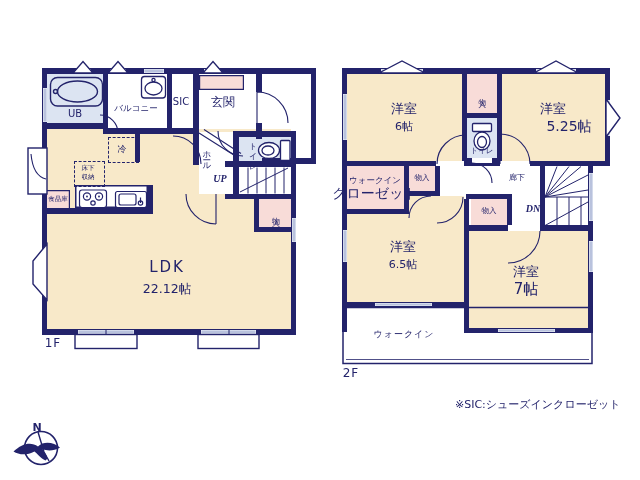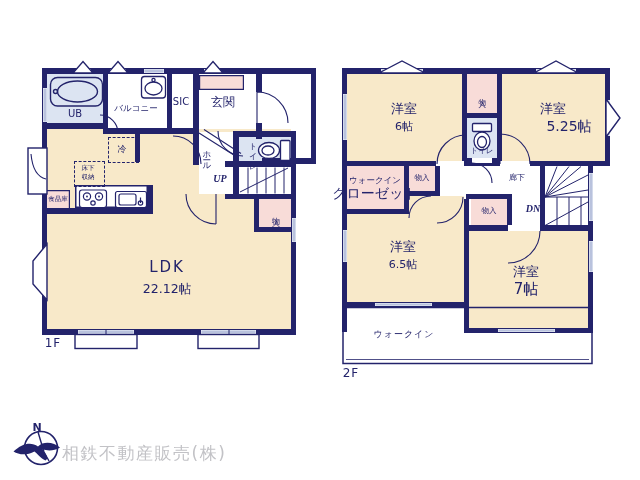--- a/index.html
+++ b/index.html
@@ -251,14 +251,14 @@
   <span class="lbl" style="left:517px;top:178px;font-size:8px;">廊下</span>
   <span class="lbl stair-lbl" style="left:533px;top:209px;font-size:10px;">DN</span>
   <span class="lbl" style="left:489px;top:211px;font-size:7.5px;">物入</span>
   <span class="lbl" style="left:403px;top:246px;font-size:13px;">洋室</span>
   <span class="lbl" style="left:403px;top:264px;font-size:11px;">6.5帖</span>
   <span class="lbl" style="left:526px;top:271px;font-size:13px;">洋室</span>
   <span class="lbl" style="left:526px;top:289px;font-size:15px;">7帖</span>
   <span class="lbl" style="left:404px;top:334px;font-size:9px;letter-spacing:1px;">ウォークイン</span>
   <span class="lbl floor-lbl" style="left:351px;top:373px;">2F</span>
 
-  <span class="company" style="left:62px;top:442px;">相鉄不動産販売(株)</span>
+  <span class="note" style="left:455px;top:397px;">※SIC:シューズインクローゼット</span>
 </div>
 
 </body></html>

